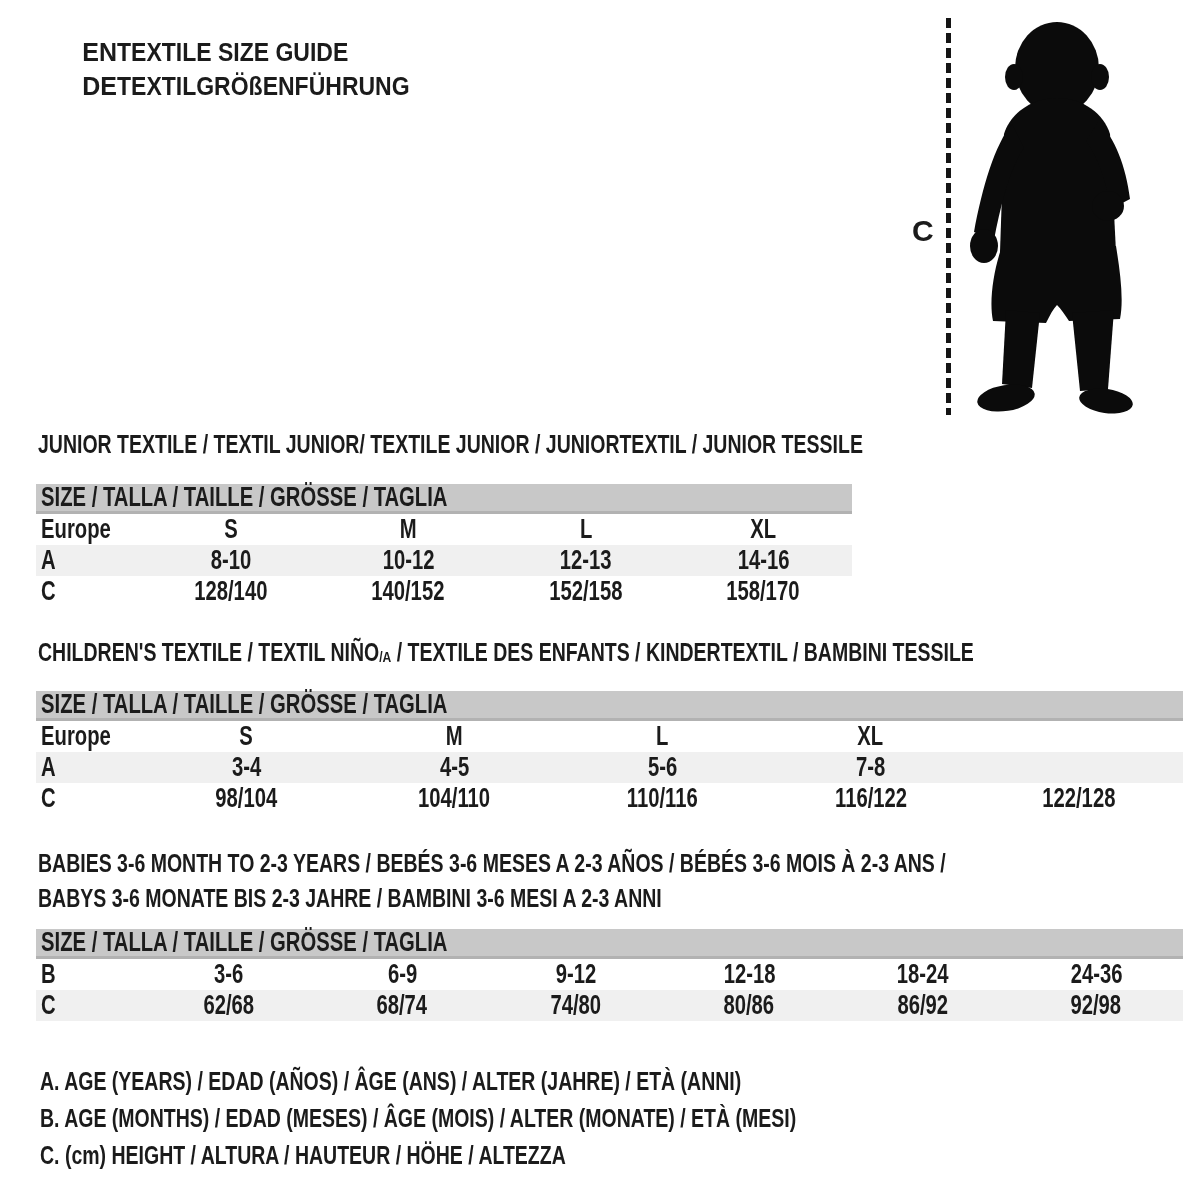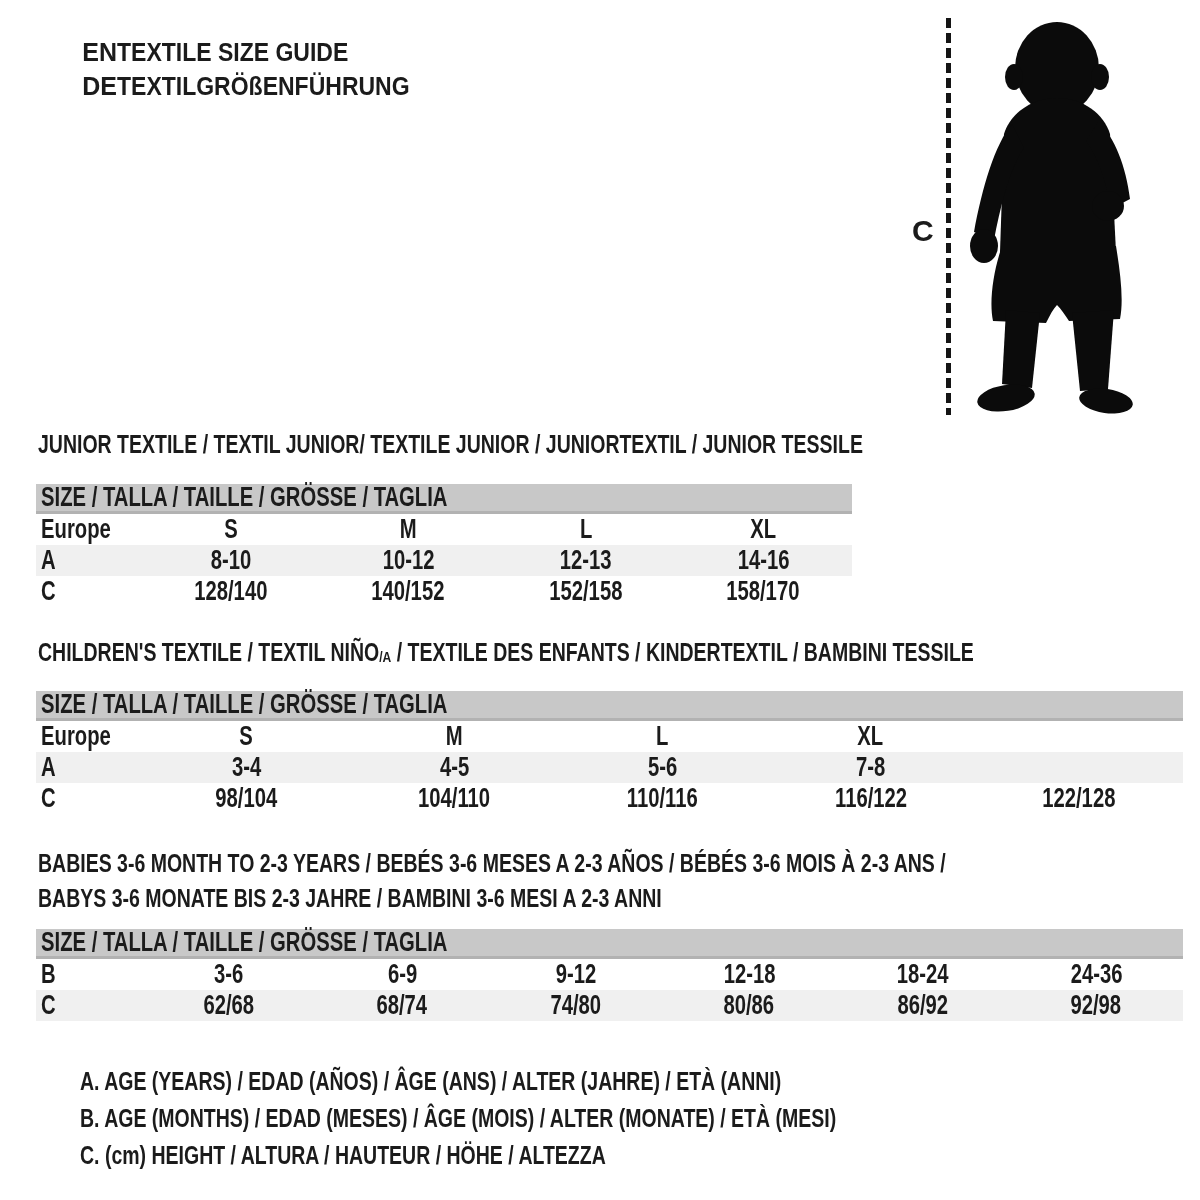--- a/index.html
+++ b/index.html
@@ -41,21 +41,21 @@
   .trow { display:grid; height:31px; align-items:center; font-size:27px; }
   .cols4 { grid-template-columns:106px repeat(4,1fr); }
   .cols5 { grid-template-columns:106px repeat(5,1fr); }
   .cols6 { grid-template-columns:106px repeat(6,1fr); }
   .shaded { background:#f0f0f0; }
   .tlabel { padding-left:5px; text-align:left; }
   .tcell { text-align:center; }
 
   
   .legend { position:absolute; left:40px; top:1063px; font-size:25px; }
-  .legend div { line-height:37px; white-space:nowrap;margin-left:40px; }
+  .legend div { line-height:37px; white-space:nowrap; }
 </style>
 </head>
 <body>
 
 <div class="canvas">
 
   <div class="lang-list">
     <div class="lang-row">
       <span class="lang-code">EN</span>
       <span class="sx92">TEXTILE SIZE GUIDE</span>

